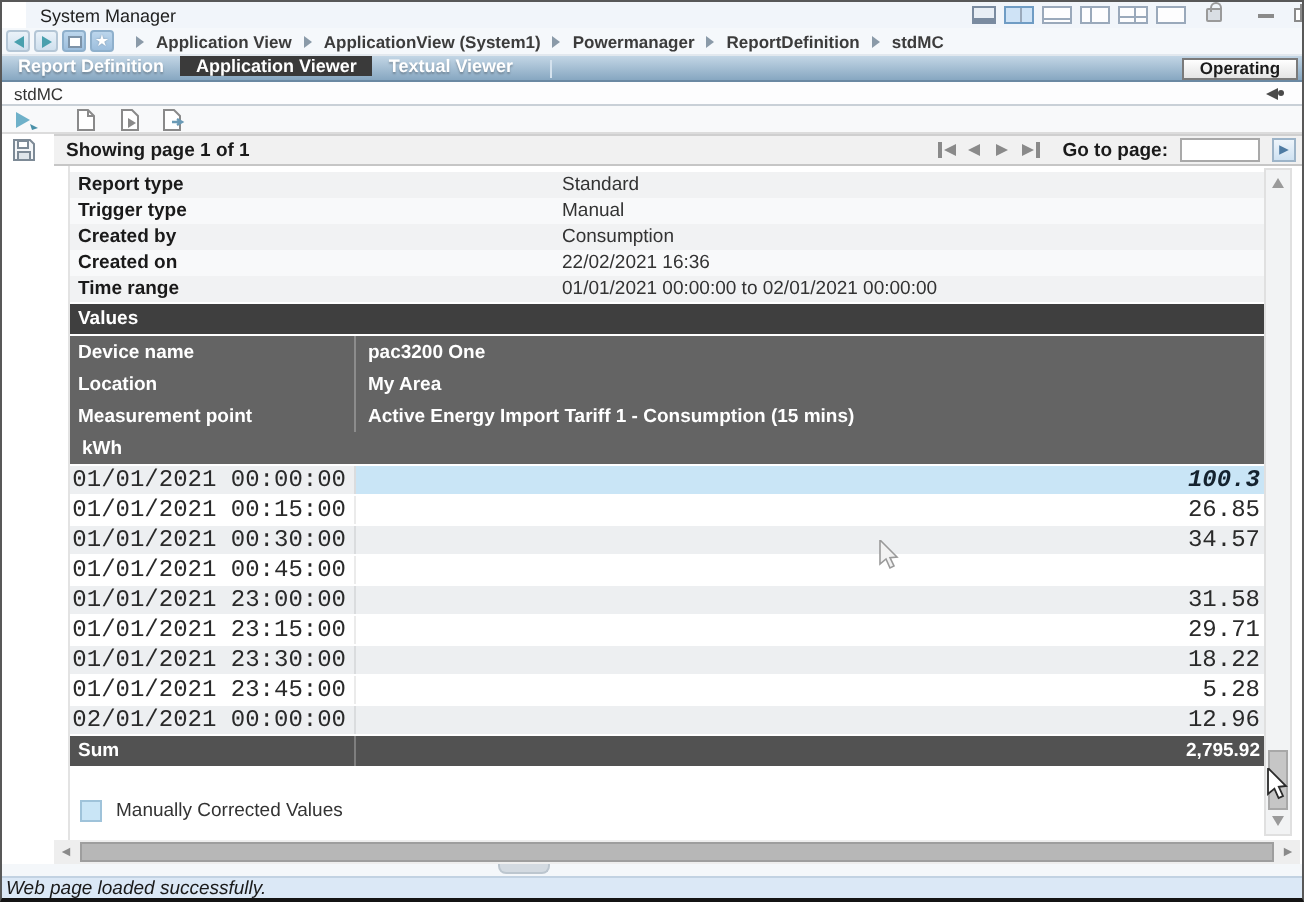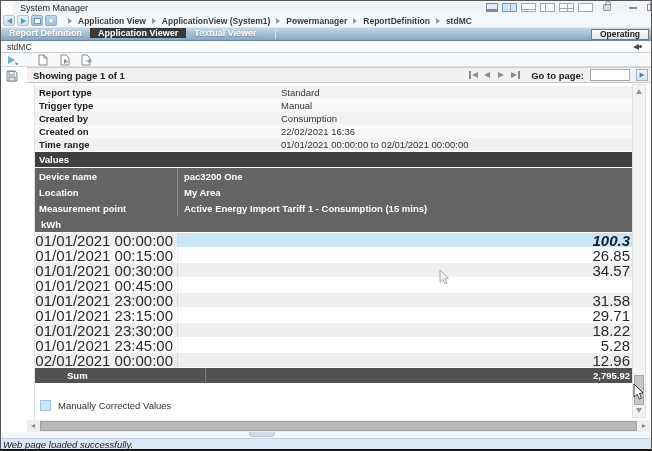--- a/index.html
+++ b/index.html
@@ -99,28 +99,28 @@
 
   .values-bar { height:15px; margin-top:1px; background:#3f3f3f; color:#fff; font-weight:bold;
                 font-size:9.5px; display:flex; align-items:center; padding-left:4px; }
 
   .device { margin-top:1px; }
   .device-row { height:16px; background:#646464; display:flex; align-items:center; font-size:9.5px; color:#fff; font-weight:bold; }
   .device-label { flex:0 0 143px; padding-left:4px; border-right:1px solid #8c8c8c; align-self:stretch; display:flex; align-items:center; }
   .device-value { padding-left:6px; }
 
   .vtable { margin-top:1px; }
-  .trow { height:15px; display:flex; font-size:15px; color:#2a2a2a; border-bottom:1px solid #fff; }
+  .trow { height:15px; display:flex; font-size:12px; color:#2a2a2a; border-bottom:1px solid #fff;font-family:Liberation Mono, monospace; }
   .trow .ts { flex:0 0 143px; text-align:right; padding-right:4px; border-right:1px solid rgba(0,0,0,.08);
               display:flex; align-items:center; justify-content:flex-end; }
   .trow .val { flex:1; text-align:right; padding-right:8px; display:flex; align-items:center; justify-content:flex-end; }
   .trow:nth-child(odd) .ts, .trow:nth-child(odd) .val { background:#edeff1; }
   .trow .val.corrected { background:#c9e5f6; font-weight:bold; font-style:italic; color:#14222e; }
 
-  .sum-row { height:15px; background:#525252; display:flex; font-size:9.5px; color:#fff; font-weight:bold;padding-left:28px; }
+  .sum-row { height:15px; background:#525252; display:flex; font-size:9.5px; color:#fff; font-weight:bold; }
   .sum-label { flex:0 0 143px; padding-left:4px; border-right:1px solid #7e7e7e; display:flex; align-items:center; }
   .sum-value { flex:1; text-align:right; padding-right:8px; display:flex; align-items:center; justify-content:flex-end; }
 
   .legend { margin-top:17px; display:flex; align-items:flex-end; padding-left:5px; font-size:9.5px; color:#333; }
   .legend-swatch { width:11px; height:11px; background:#c9e5f6; border:1px solid #9fc3da; margin-right:7px; }
 
   
   .v-scrollbar { position:absolute; left:631px; top:83px; width:14px; height:334px; background:#f2f3f4;
                  border:1px solid #e0e0e0; }
   .v-up, .v-down { position:absolute; left:0; width:12px; height:13px; display:flex; align-items:center; justify-content:center; }

